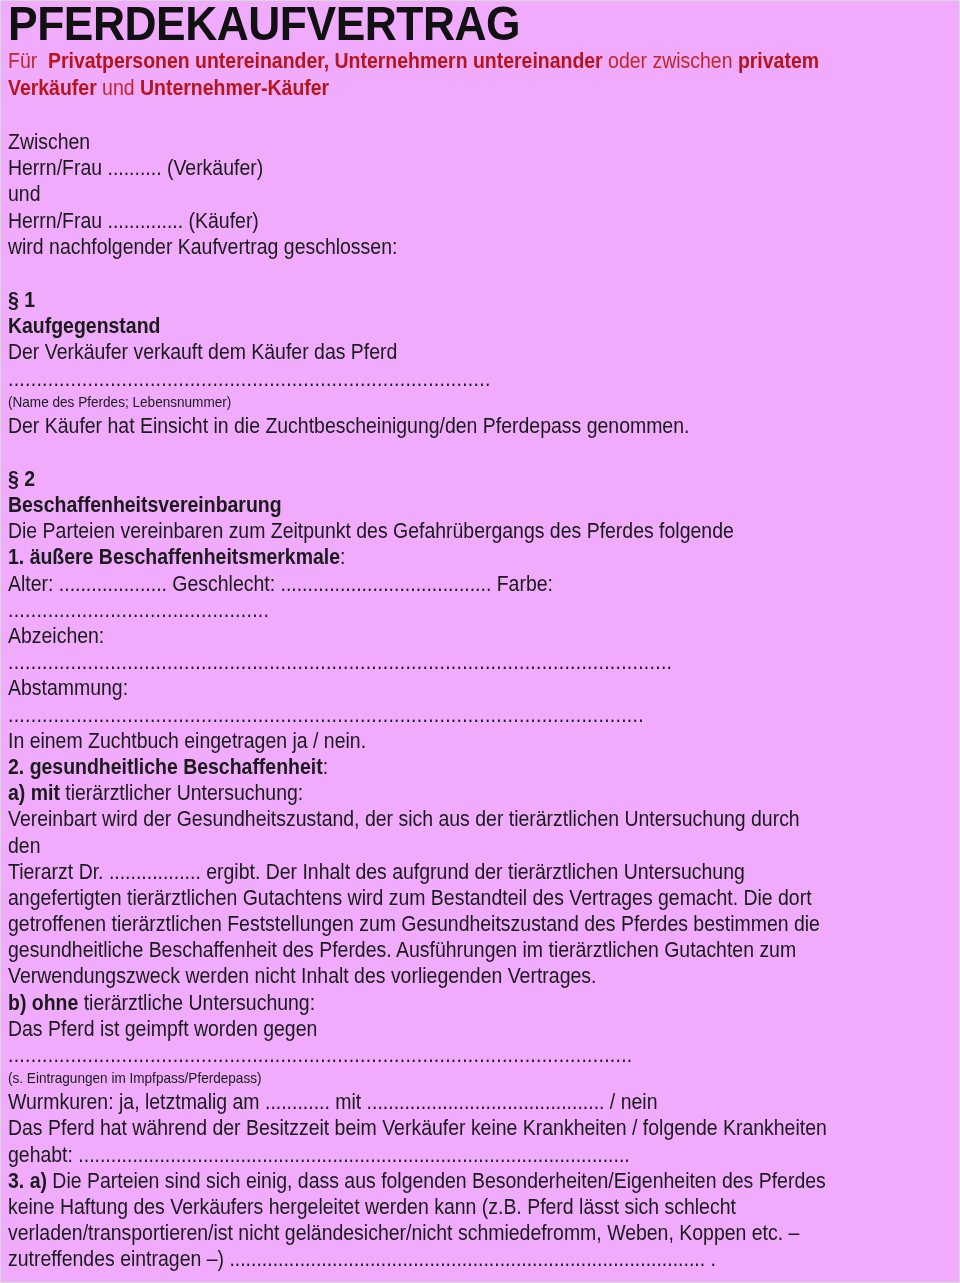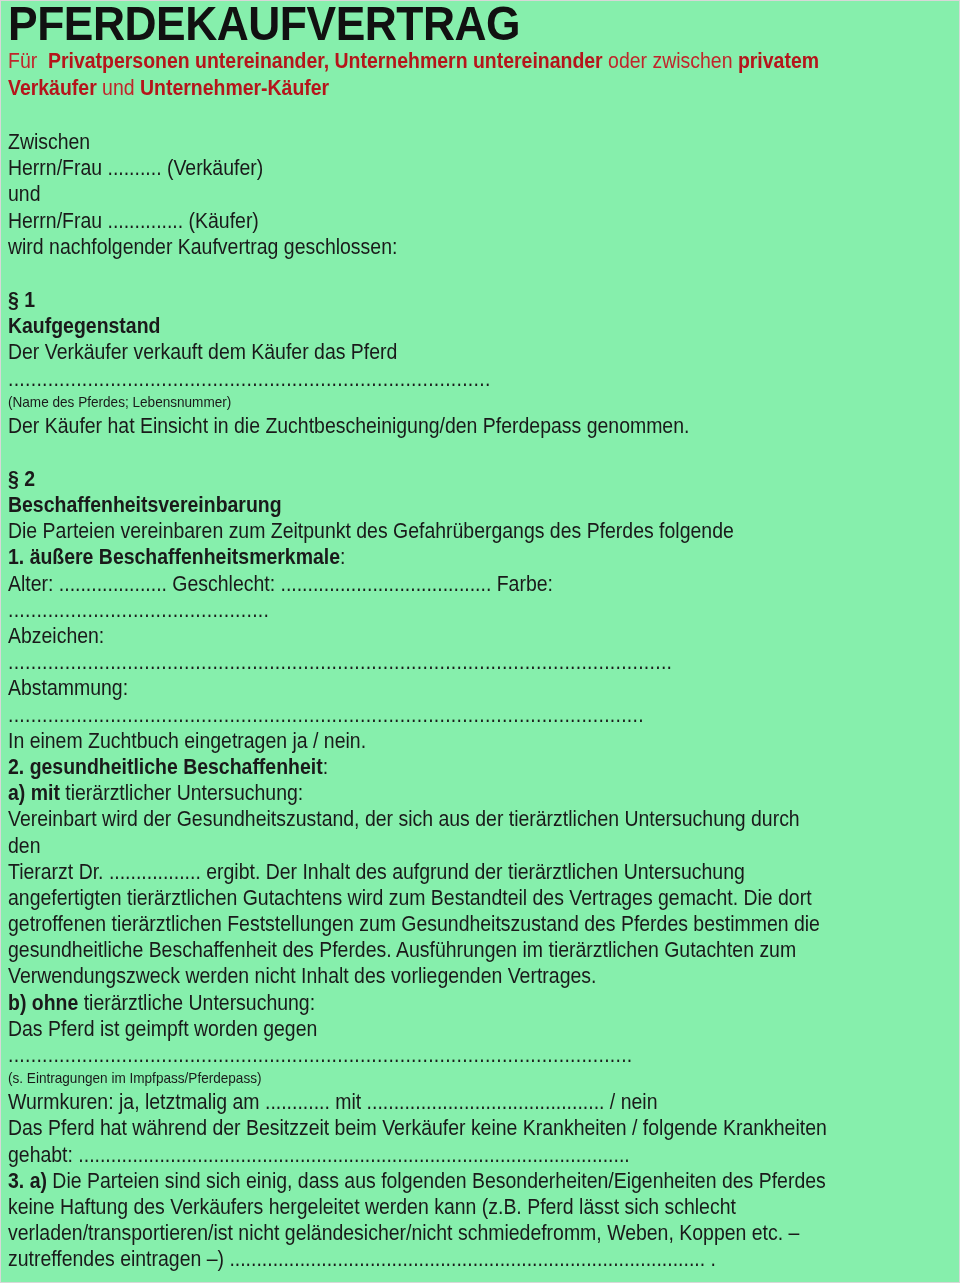--- a/index.html
+++ b/index.html
@@ -6,21 +6,21 @@
     body {
       width: 960px; height: 1283px; overflow: hidden;
       background: #f3f3f3;
       font-family: "Liberation Sans", sans-serif;
       color: #1a1a1a;
     }
     .page {
       position: relative;
       width: 958px; height: 1281px;
       border: 1px solid #d8d8d8;
-      background: #86efac;
+      background: #f0abfc;
       overflow: hidden;
     }
     .content {
       position: absolute; left: 7px; top: 0; width: 1060px;
       transform: scaleX(0.905);
       transform-origin: 0 0;
     }
     .title {
       font-weight: bold;
       font-size: 49px;

